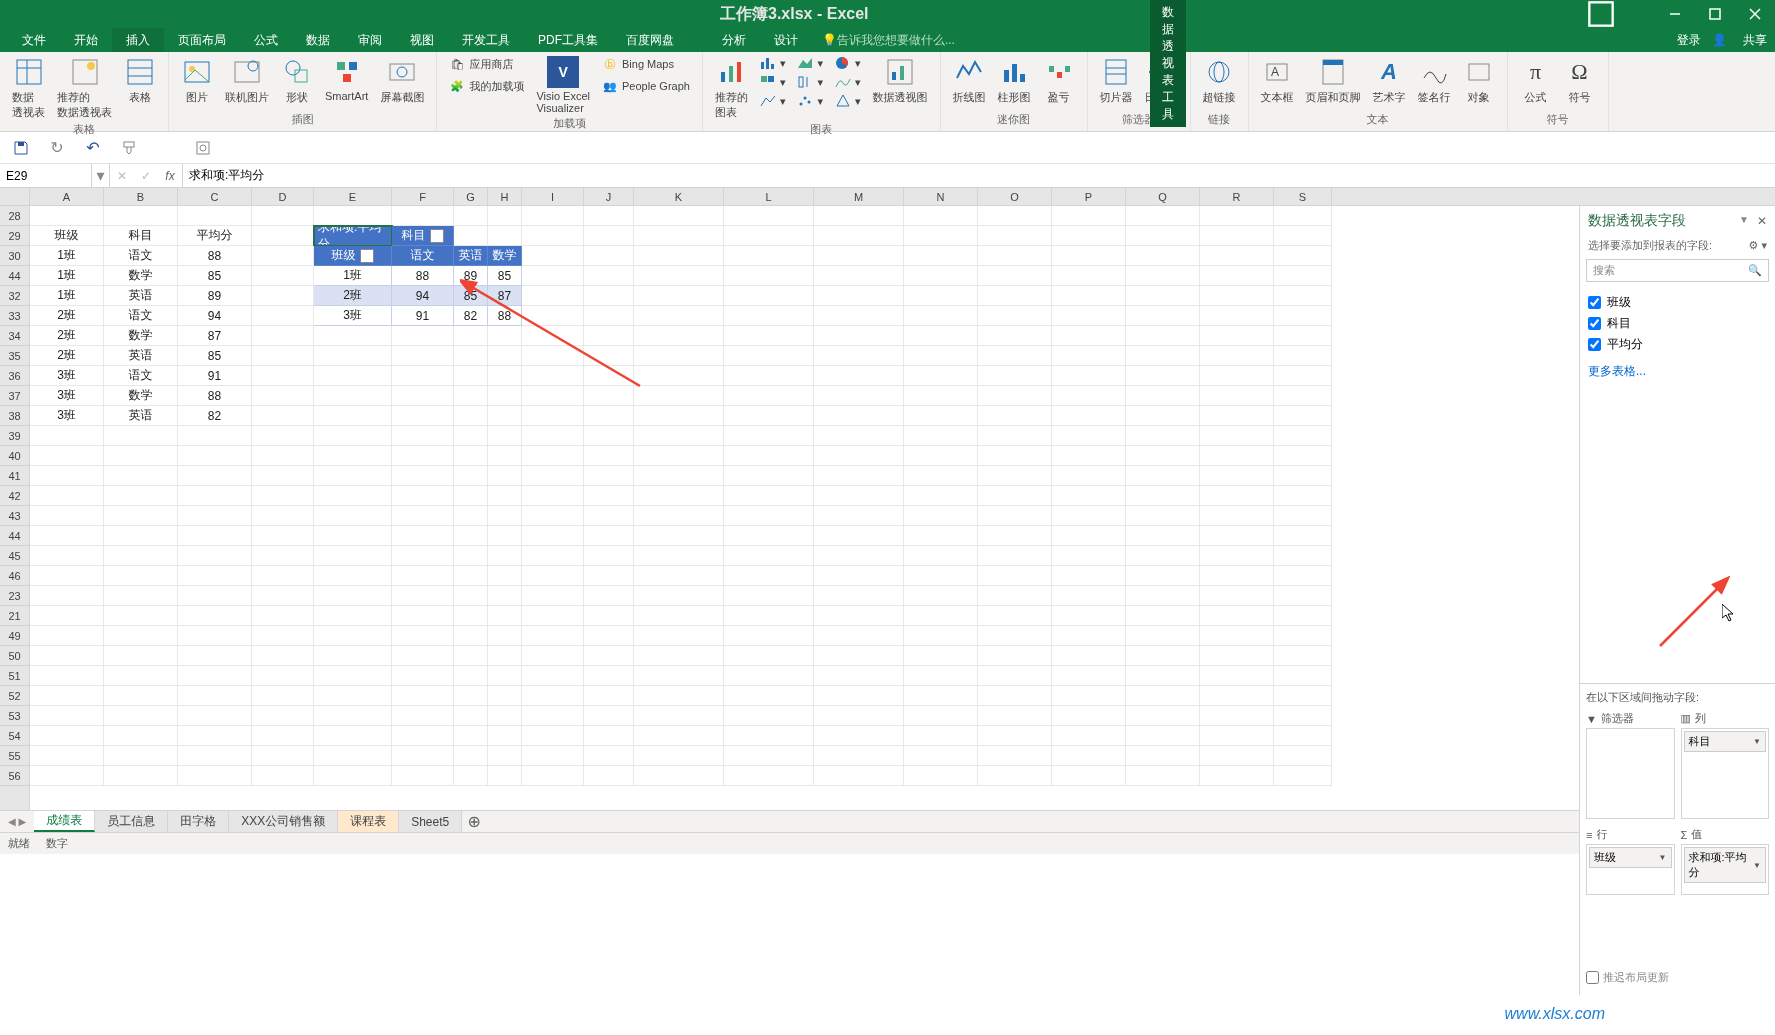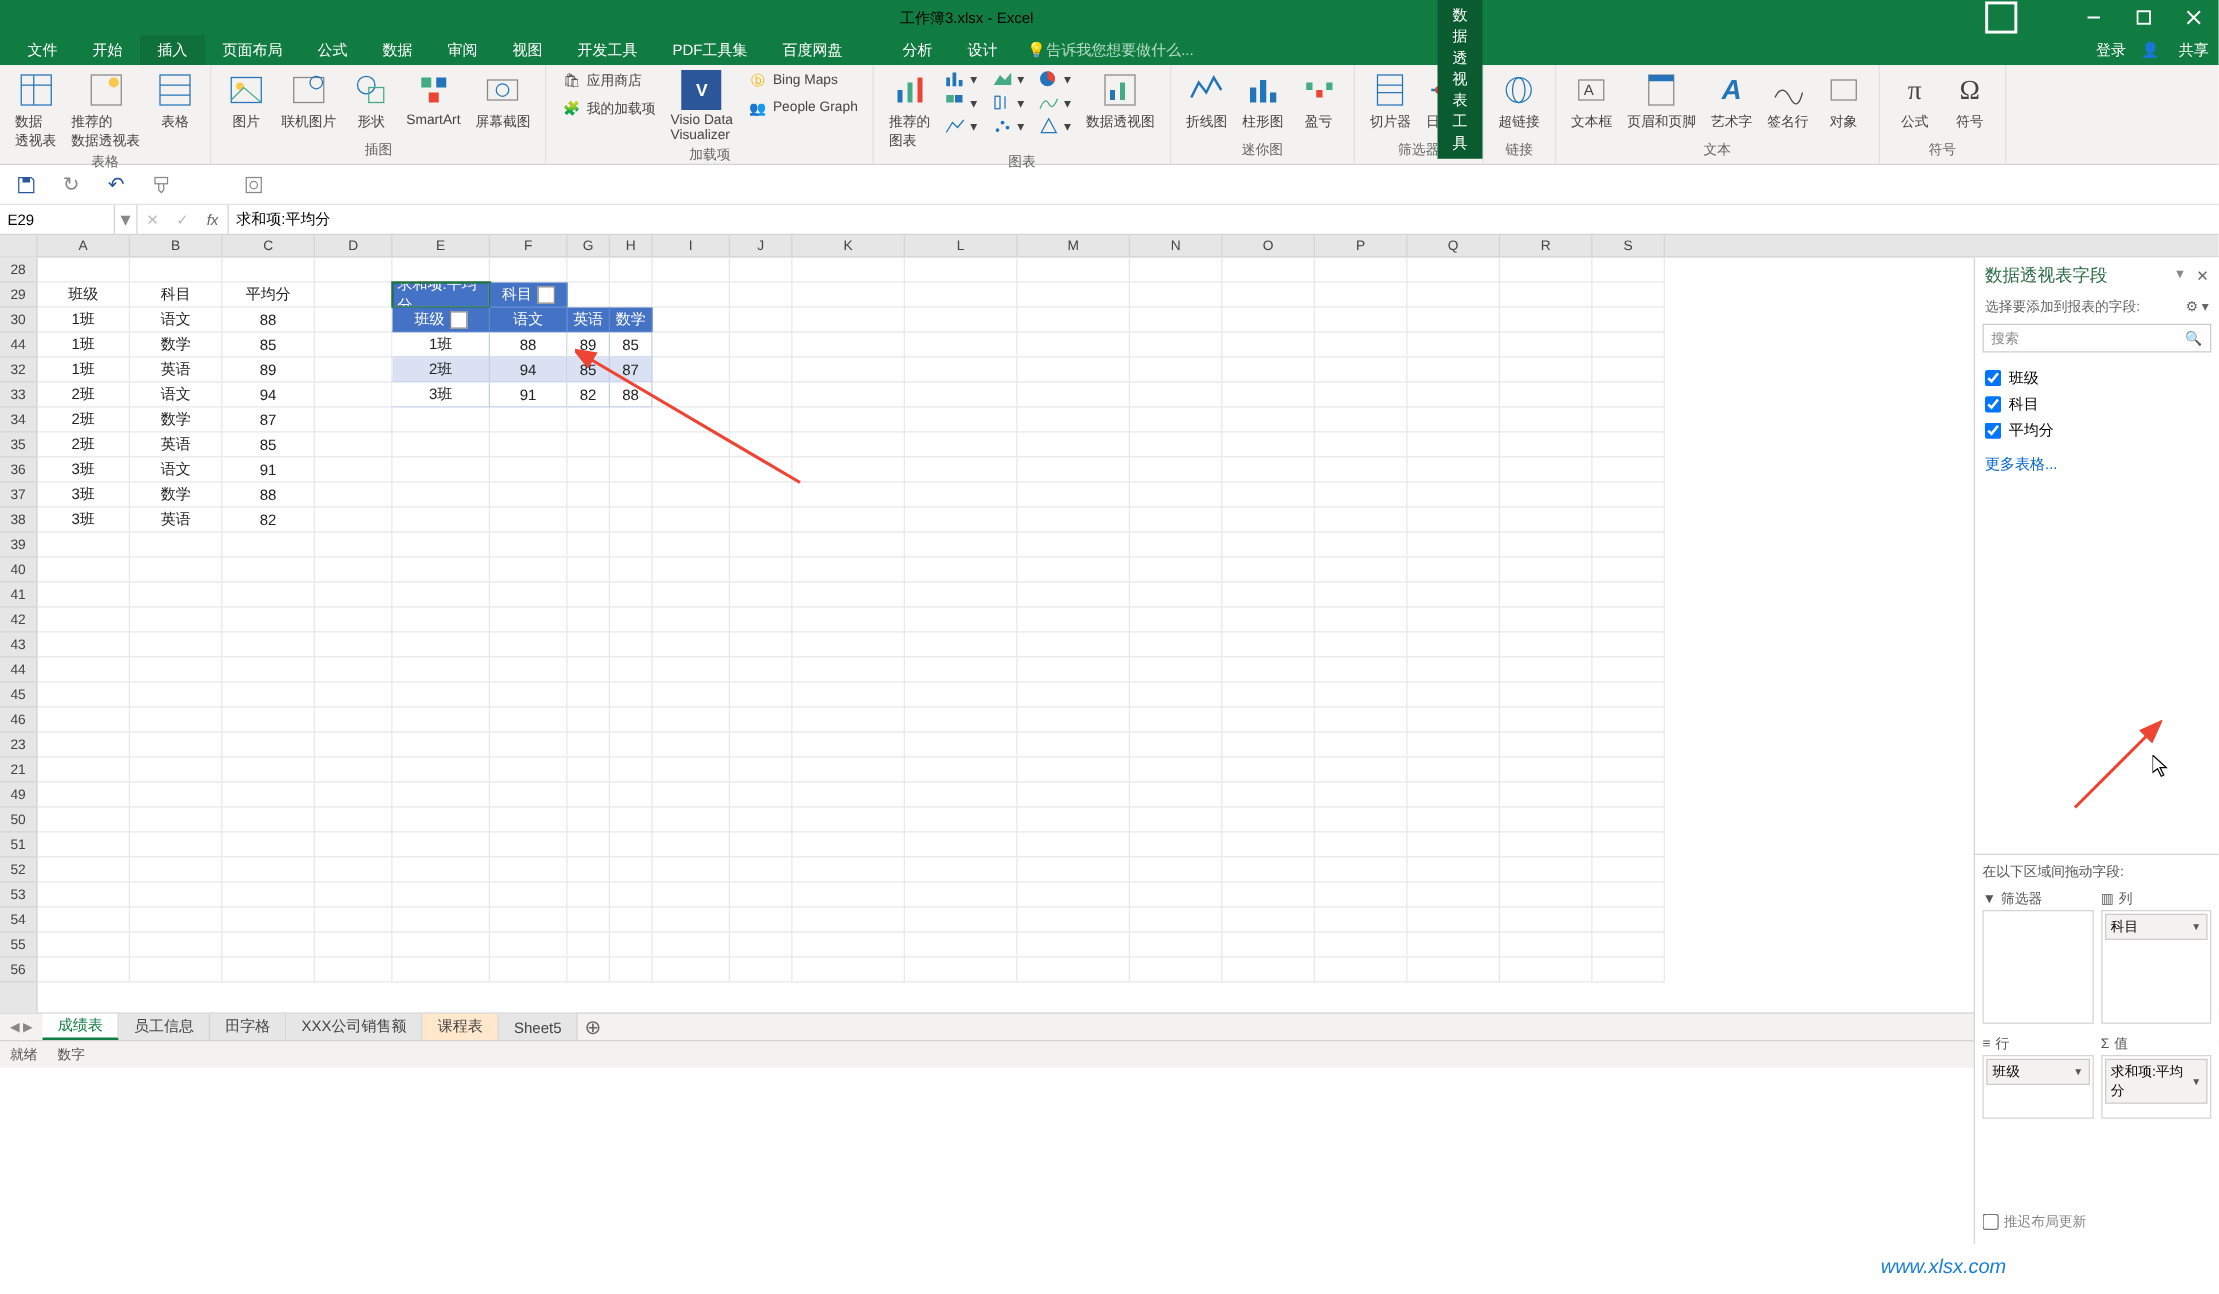--- a/index.html
+++ b/index.html
@@ -1,21 +1,21 @@
 <!DOCTYPE html>
 <html><head>
 <meta charset="utf-8">
 <style>
 * { margin: 0; padding: 0; box-sizing: border-box; font-family: "Microsoft YaHei", "Segoe UI", sans-serif; }
 body { width: 1775px; height: 1035px; background: #fff; overflow: hidden; position: relative; }
 
 
 .titlebar { height: 28px; background: #107c41; display: flex; align-items: center; justify-content: center; position: relative; }
 .titlebar-tools { position: absolute; left: 575px; color: #fff; font-size: 12px; background: #0a5c30; padding: 4px 12px; }
-.titlebar-fname { color: #000000; font-size: 12px; margin-left: 20px; }
+.titlebar-fname { color: #e5e5e5; font-size: 16px; margin-left: 20px; font-weight: bold; }
 .window-controls { position: absolute; right: 0; display: flex; }
 .window-controls .wc { width: 40px; height: 28px; display: flex; align-items: center; justify-content: center; color: #fff; cursor: pointer; }
 .window-controls .wc svg { width: 12px; height: 12px; }
 .ribbon-toggle { position: absolute; right: 160px; color: #fff; width: 28px; height: 28px; display:flex; align-items:center; justify-content:center;}
 
 
 .ribbon-tabs { height: 24px; background: #107c41; display: flex; align-items: stretch; padding-left: 8px; }
 .ribbon-tab { padding: 0 14px; color: #fff; font-size: 12px; display: flex; align-items: center; cursor: pointer; }
 .ribbon-tab.active { background: #0f703b; }
 .ribbon-tab.context { color: #fff; }
@@ -264,21 +264,21 @@
             <span class="ricon-sm">🛍</span>
             <span>应用商店</span>
           </div>
         <div class="ribbon-btn-sm">
             <span class="ricon-sm">🧩</span>
             <span>我的加载项</span>
           </div>
       </div>
       <div class="ribbon-btn">
           <div class="ricon" style="background:#2b579a;color:#fff;font-weight:bold;font-size:14px;">V</div>
-          <span style="white-space:pre-line;">Visio Data
+          <span style="white-space:pre-line;">Visio Excel
 Visualizer</span>
         </div>
       <div class="ribbon-col">
         <div class="ribbon-btn-sm">
             <span class="ricon-sm" style="color:#f7b500;">ⓑ</span>
             <span>Bing Maps</span>
           </div>
         <div class="ribbon-btn-sm">
             <span class="ricon-sm" style="color:#4a8;">👥</span>
             <span>People Graph</span>

